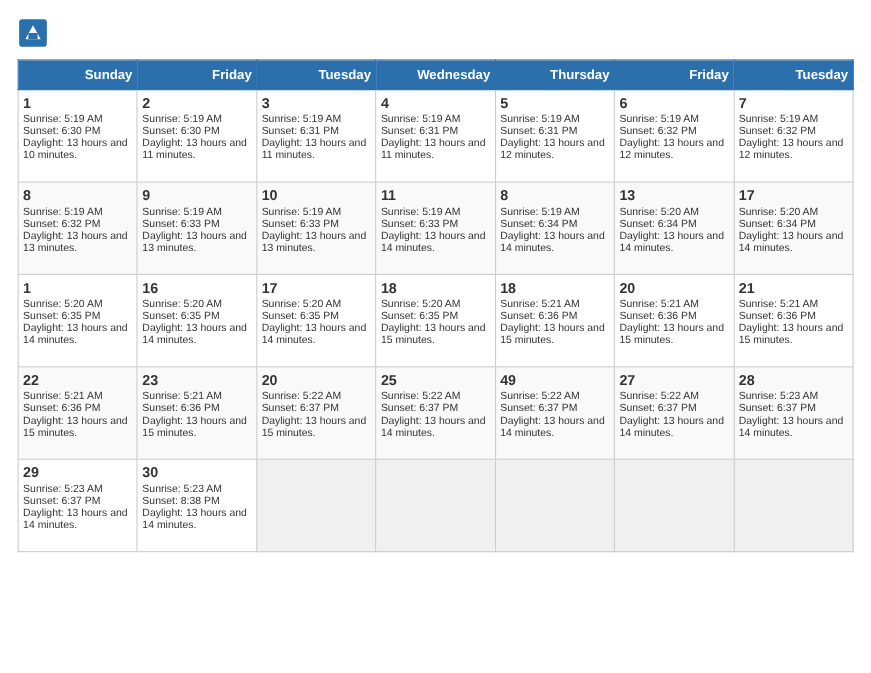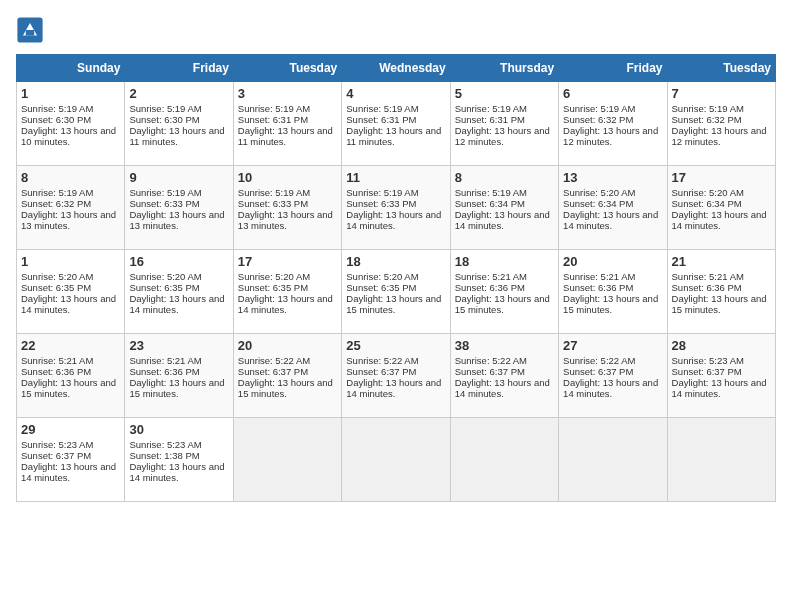--- a/index.html
+++ b/index.html
@@ -150,27 +150,27 @@
         <td><span class="day-number">18</span><span>Sunrise: 5:20 AM</span><br><span>Sunset: 6:35 PM</span><br><span>Daylight: 13 hours and 15 minutes.</span></td>
         <td><span class="day-number">18</span><span>Sunrise: 5:21 AM</span><br><span>Sunset: 6:36 PM</span><br><span>Daylight: 13 hours and 15 minutes.</span></td>
         <td><span class="day-number">20</span><span>Sunrise: 5:21 AM</span><br><span>Sunset: 6:36 PM</span><br><span>Daylight: 13 hours and 15 minutes.</span></td>
         <td><span class="day-number">21</span><span>Sunrise: 5:21 AM</span><br><span>Sunset: 6:36 PM</span><br><span>Daylight: 13 hours and 15 minutes.</span></td>
       </tr>
       <tr>
         <td><span class="day-number">22</span><span>Sunrise: 5:21 AM</span><br><span>Sunset: 6:36 PM</span><br><span>Daylight: 13 hours and 15 minutes.</span></td>
         <td><span class="day-number">23</span><span>Sunrise: 5:21 AM</span><br><span>Sunset: 6:36 PM</span><br><span>Daylight: 13 hours and 15 minutes.</span></td>
         <td><span class="day-number">20</span><span>Sunrise: 5:22 AM</span><br><span>Sunset: 6:37 PM</span><br><span>Daylight: 13 hours and 15 minutes.</span></td>
         <td><span class="day-number">25</span><span>Sunrise: 5:22 AM</span><br><span>Sunset: 6:37 PM</span><br><span>Daylight: 13 hours and 14 minutes.</span></td>
-        <td><span class="day-number">38</span><span>Sunrise: 5:22 AM</span><br><span>Sunset: 6:37 PM</span><br><span>Daylight: 13 hours and 14 minutes.</span></td>
+        <td><span class="day-number">49</span><span>Sunrise: 5:22 AM</span><br><span>Sunset: 6:37 PM</span><br><span>Daylight: 13 hours and 14 minutes.</span></td>
         <td><span class="day-number">27</span><span>Sunrise: 5:22 AM</span><br><span>Sunset: 6:37 PM</span><br><span>Daylight: 13 hours and 14 minutes.</span></td>
         <td><span class="day-number">28</span><span>Sunrise: 5:23 AM</span><br><span>Sunset: 6:37 PM</span><br><span>Daylight: 13 hours and 14 minutes.</span></td>
       </tr>
       <tr>
         <td><span class="day-number">29</span><span>Sunrise: 5:23 AM</span><br><span>Sunset: 6:37 PM</span><br><span>Daylight: 13 hours and 14 minutes.</span></td>
-        <td><span class="day-number">30</span><span>Sunrise: 5:23 AM</span><br><span>Sunset: 1:38 PM</span><br><span>Daylight: 13 hours and 14 minutes.</span></td>
+        <td><span class="day-number">30</span><span>Sunrise: 5:23 AM</span><br><span>Sunset: 8:38 PM</span><br><span>Daylight: 13 hours and 14 minutes.</span></td>
         <td class="cell-empty"></td>
         <td class="cell-empty"></td>
         <td class="cell-empty"></td>
         <td class="cell-empty"></td>
         <td class="cell-empty"></td>
       </tr>
     </tbody>
 </table>
 
 </body></html>

